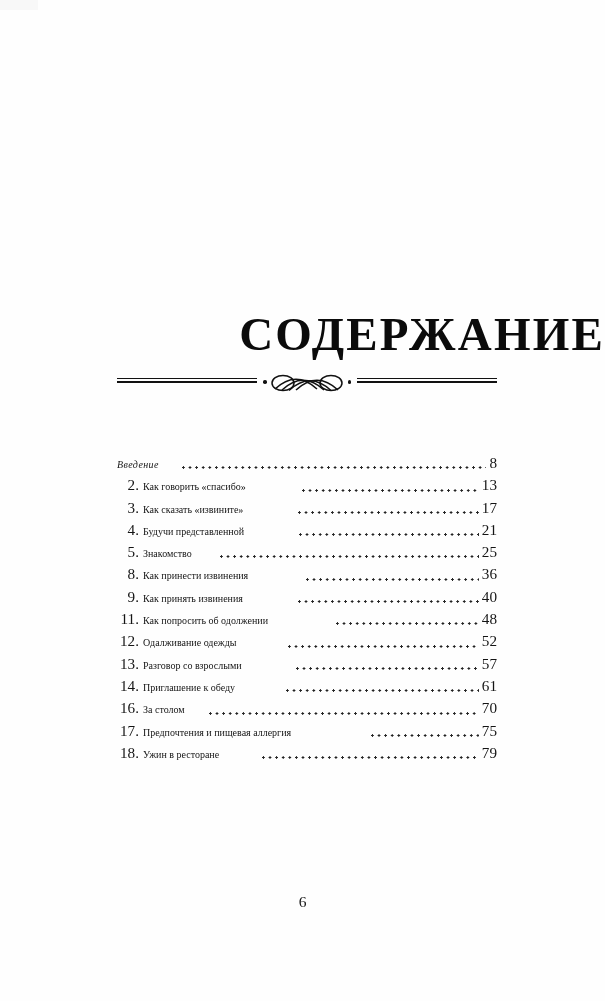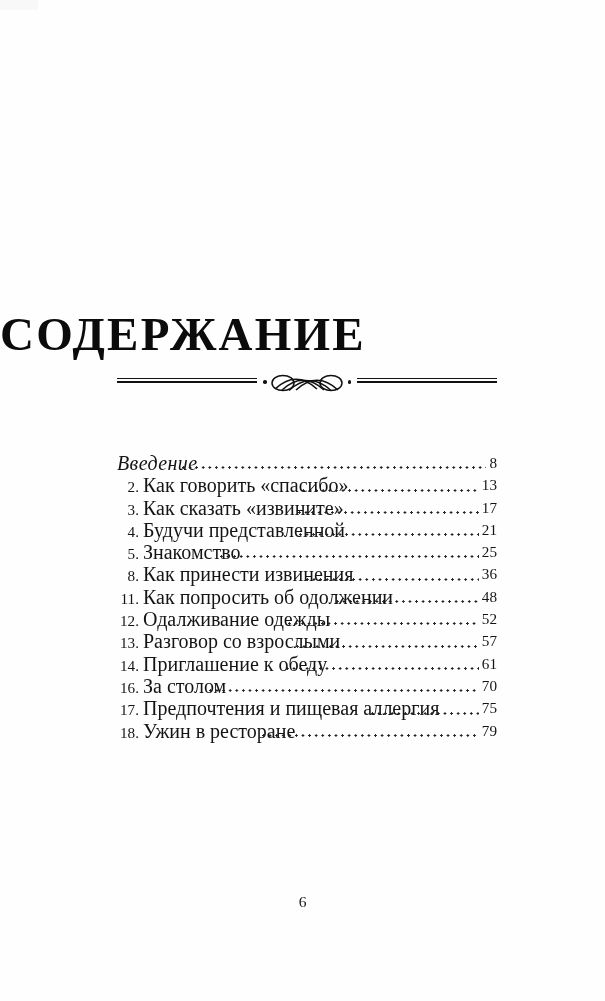--- a/index.html
+++ b/index.html
@@ -22,21 +22,21 @@
     height: 1001px;
     background: #fefefe;
   }
 
   
   .toc-title {
     position: absolute;
     left: 0;
     right: 0;
     top: 311px;
-    text-align: left;
+    text-align: right;
     font-size: 47px;
     line-height: 1;
     font-weight: 700;
     letter-spacing: 2.2px;
     color: #0b0b0b;
     white-space: nowrap;
   }
 
   
   .divider {
@@ -107,21 +107,21 @@
     white-space: nowrap;
   }
   .toc-num {
     display: inline-block;
     width: 22px;
     text-align: right;
     margin-right: 4px;
     font-size: 15.2px;
   }
   .toc-label {
-    font-size: 20px;
+    font-size: 10px;
   }
   .toc-entry.intro .toc-label {
     font-style: italic;
     letter-spacing: 0.4px;
   }
   .toc-entry.intro .toc-num {
     width: 0;
     margin-right: 0;
   }
 
@@ -226,20 +226,25 @@
     </div>
 
 
 
     <div class="toc-entry">
       <span class="toc-num">8.</span><span class="toc-label">Как принести извинения</span>
       <span class="leader" style="left: 188.781px; width: 173.031px;"></span>
       <span class="toc-page">36</span>
     </div>
 
+    <div class="toc-entry">
+      <span class="toc-num">9.</span><span class="toc-label">Как принять извинения</span>
+      <span class="leader" style="left: 180.719px; width: 181.094px;"></span>
+      <span class="toc-page">40</span>
+    </div>
 
 
     <div class="toc-entry">
       <span class="toc-num">11.</span><span class="toc-label">Как попросить об одолжении</span>
       <span class="leader" style="left: 218.891px; width: 142.922px;"></span>
       <span class="toc-page">48</span>
     </div>
 
     <div class="toc-entry">
       <span class="toc-num">12.</span><span class="toc-label">Одалживание одежды</span>

